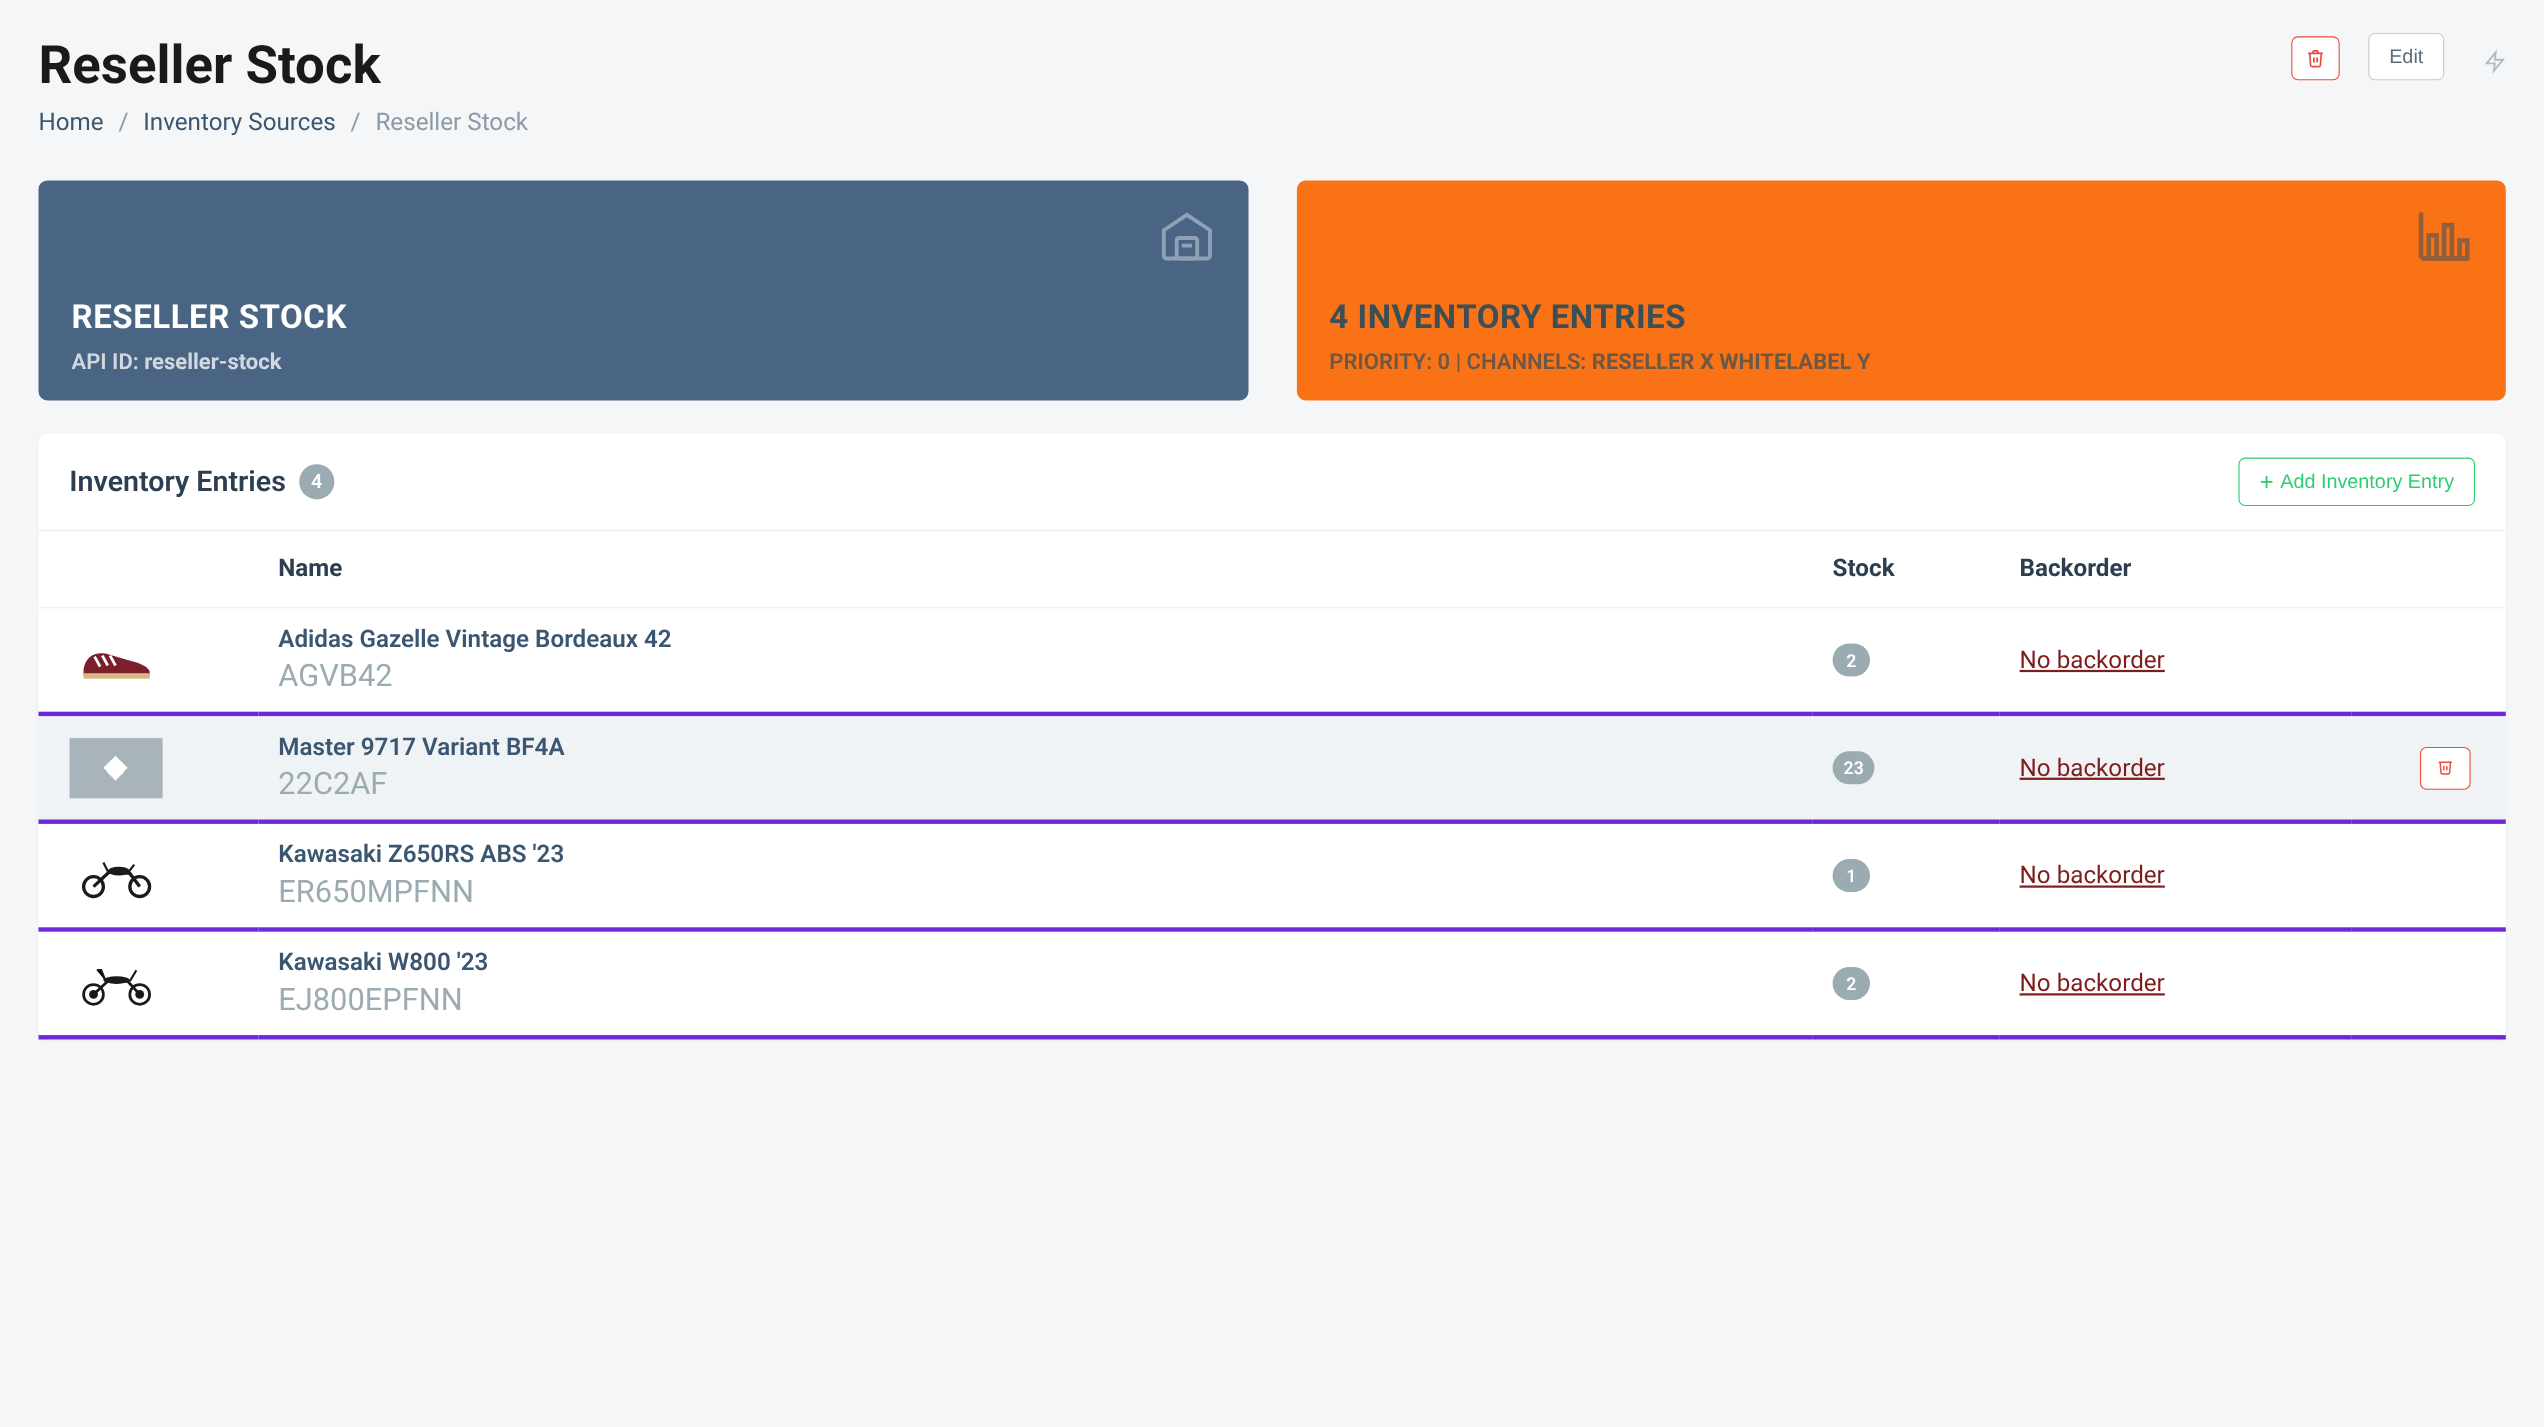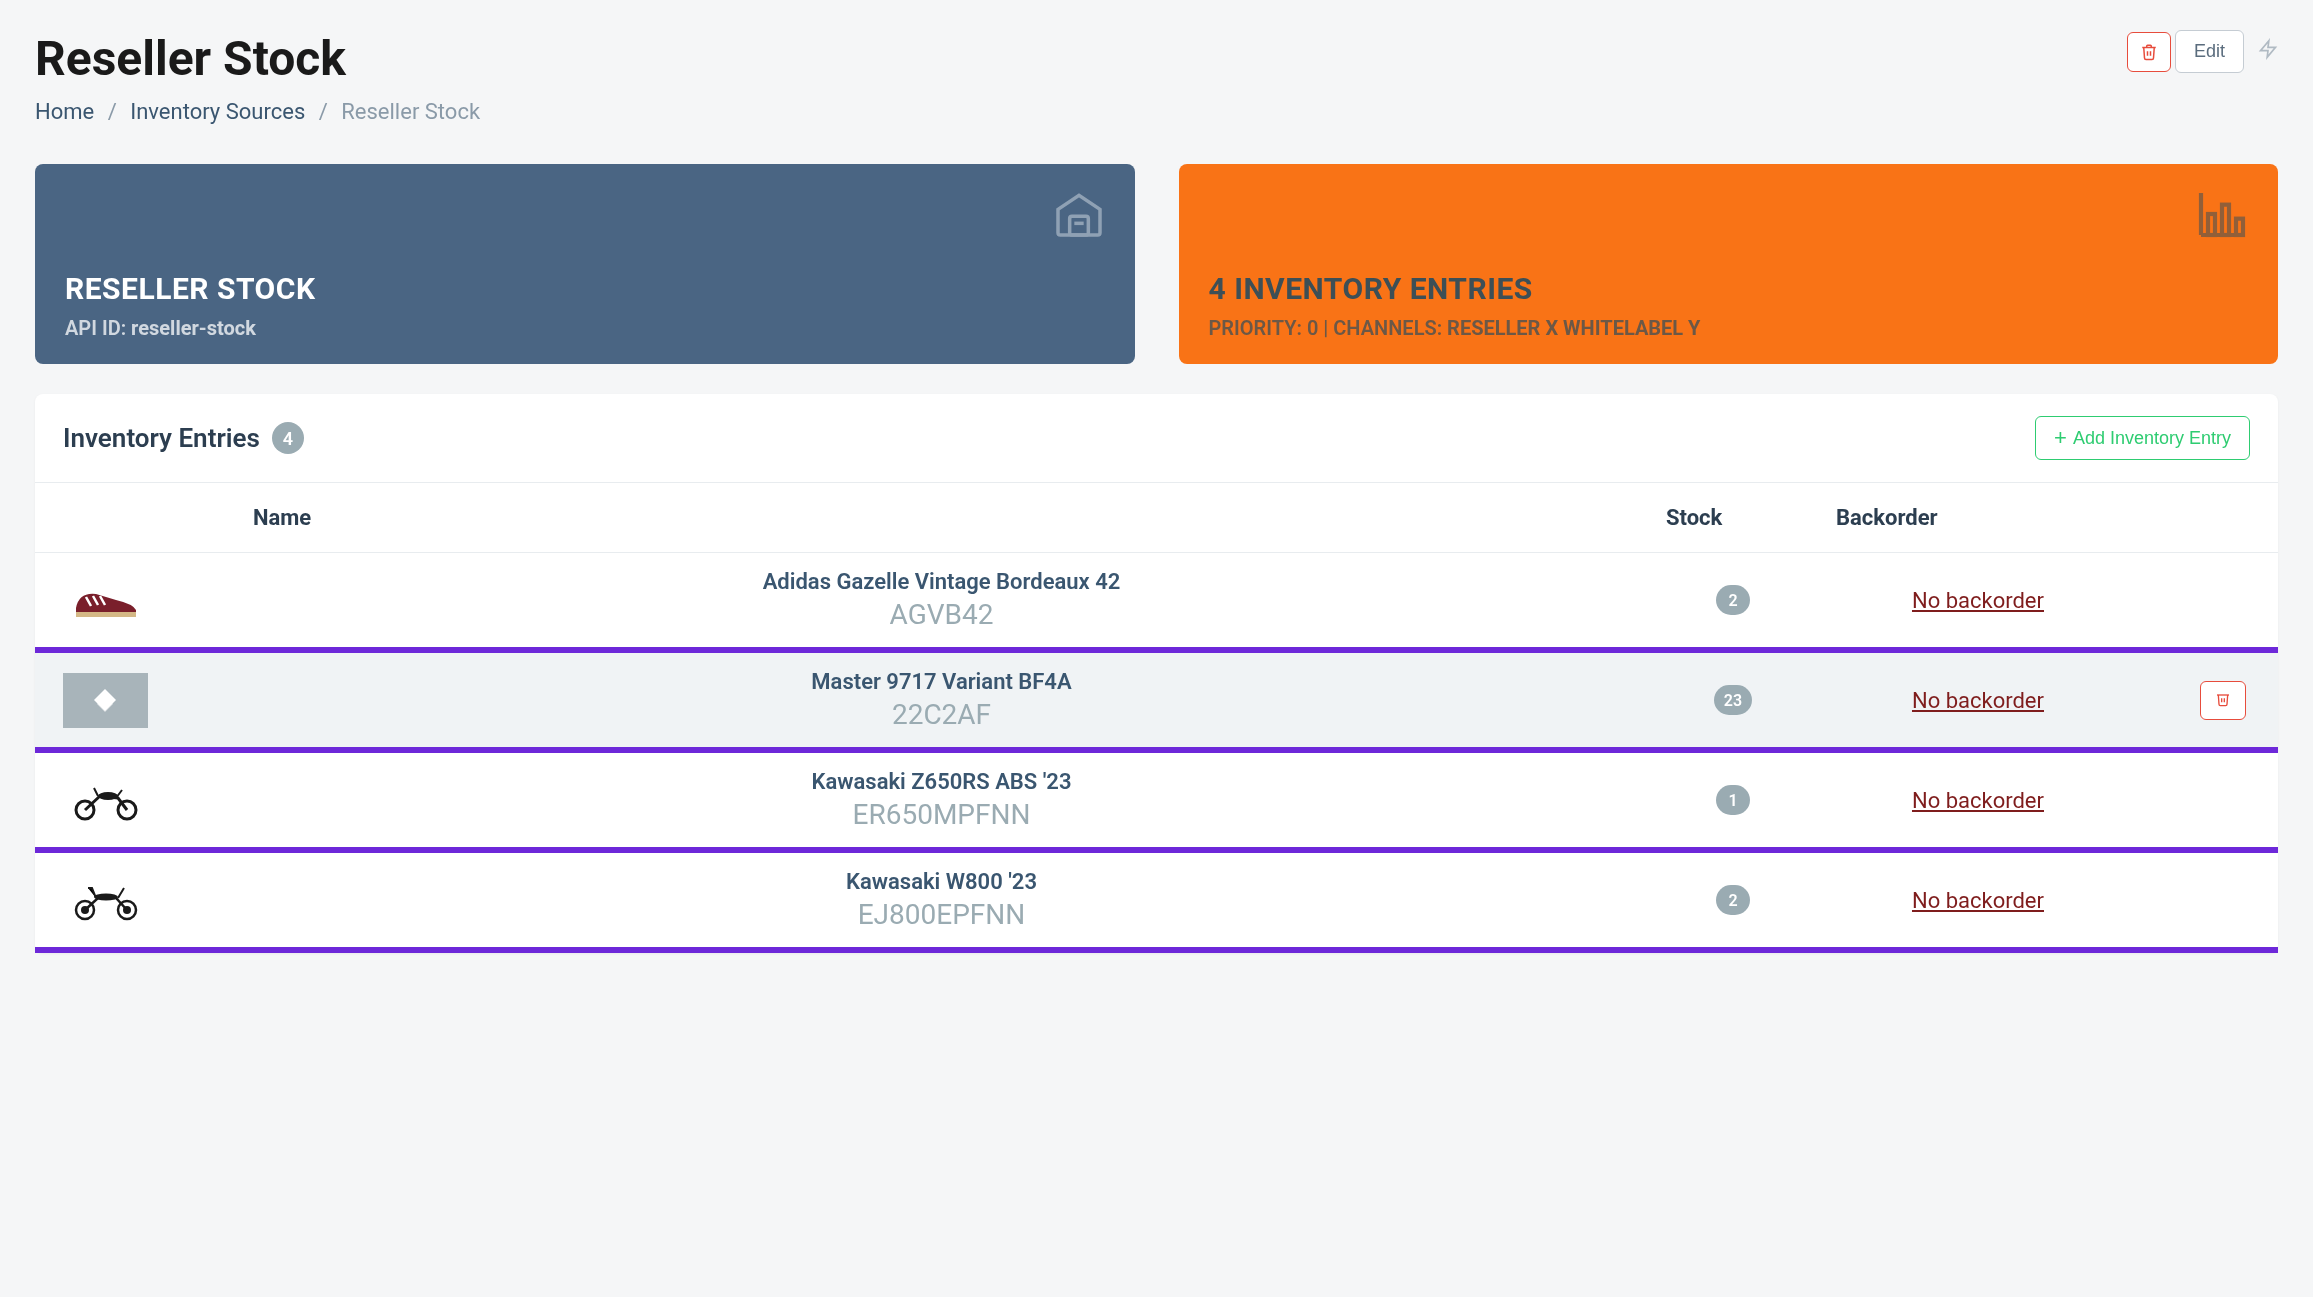--- a/index.html
+++ b/index.html
@@ -4,21 +4,21 @@
 <style>
 * { box-sizing: border-box; margin: 0; padding: 0; }
 body { font-family: -apple-system, BlinkMacSystemFont, 'Segoe UI', Roboto, sans-serif; background: #f5f6f7; color: #2c3e50; padding: 30px 35px; }
 .header { display: flex; justify-content: space-between; align-items: flex-start; margin-bottom: 40px; }
 .header-left { }
 .page-title { font-size: 48px; font-weight: 700; color: #1a1a1a; margin-bottom: 12px; }
 .breadcrumb { font-size: 22px; color: #3a5670; }
 .breadcrumb a { color: #3a5670; text-decoration: none; cursor: pointer; }
 .breadcrumb .sep { color: #8a9aa8; margin: 0 8px; }
 .breadcrumb .current { color: #8a9aa8; }
-.header-right { display: flex; align-items: center; gap: 4px; }
+.header-right { display: flex; align-items: flex-end; gap: 26px; }
 .btn { display: inline-flex; align-items: center; justify-content: center; border: 1px solid #c5ccd3; background: #fff; border-radius: 6px; padding: 10px 18px; font-size: 18px; color: #5a6c7d; cursor: pointer; }
 .btn-icon { padding: 10px 12px; }
 .btn-danger { border-color: #e74c3c; color: #e74c3c; }
 .lightning { color: #b0bac3; font-size: 22px; margin-left: 10px; }
 
 .cards { display: grid; grid-template-columns: 1fr 1fr; gap: 44px; margin-bottom: 30px; }
 .card { position: relative; border-radius: 8px; padding: 36px 30px 24px; min-height: 200px; display: flex; flex-direction: column; justify-content: flex-end; }
 .card-blue { background: #4a6583; color: #fff; }
 .card-grey { background: #f97316; color: #fff; }
 .card-icon { position: absolute; top: 22px; right: 28px; opacity: 0.55; }
@@ -32,21 +32,21 @@
 .panel { background: #fff; border-radius: 8px; padding: 0; box-shadow: 0 1px 3px rgba(0,0,0,0.05); }
 .panel-head { display: flex; justify-content: space-between; align-items: center; padding: 22px 28px; border-bottom: 1px solid #e8ecef; }
 .panel-title { font-size: 26px; font-weight: 600; color: #2c3e50; display: flex; align-items: center; gap: 12px; }
 .badge-count { display: inline-flex; align-items: center; justify-content: center; min-width: 32px; height: 32px; border-radius: 16px; background: #9aabb2; color: #fff; font-size: 18px; font-weight: 600; padding: 0 10px; }
 .btn-green { border-color: #2ecc71; color: #2ecc71; display: inline-flex; align-items: center; gap: 6px; padding: 10px 18px; }
 .plus { font-size: 22px; line-height: 1; }
 
 table { width: 100%; border-collapse: collapse; }
 thead th { text-align: left; font-size: 22px; font-weight: 700; color: #2c3e50; padding: 22px 18px; border-bottom: 1px solid #e8ecef; }
 thead th:first-child { width: 200px; }
-tbody tr { border-bottom: 6px solid #6d28d9; text-align: center; }
+tbody tr { border-bottom: 4px solid #6d28d9; }
 tbody tr:hover, tbody tr.hover { background: #f0f3f5; }
 tbody td { padding: 16px 18px; vertical-align: middle; }
 .thumb { width: 85px; height: 55px; display: flex; align-items: center; justify-content: center; }
 .product-name { font-size: 22px; font-weight: 600; color: #3a5670; margin-bottom: 4px; }
 .product-sku { font-size: 28px; color: #9aabb2; }
 .pill { display: inline-flex; align-items: center; justify-content: center; min-width: 34px; height: 30px; border-radius: 15px; background: #9aabb2; color: #fff; font-size: 16px; font-weight: 600; padding: 0 10px; }
 .backorder-text { font-size: 22px; color: #7f1d1d; text-decoration: underline; }
 .row-actions { text-align: right; }
 .btn-row-del { border: 1px solid #e74c3c; color: #e74c3c; background: #fff; border-radius: 6px; padding: 9px 14px; cursor: pointer; }
 td.image-cell { width: 200px; padding-left: 28px; }

